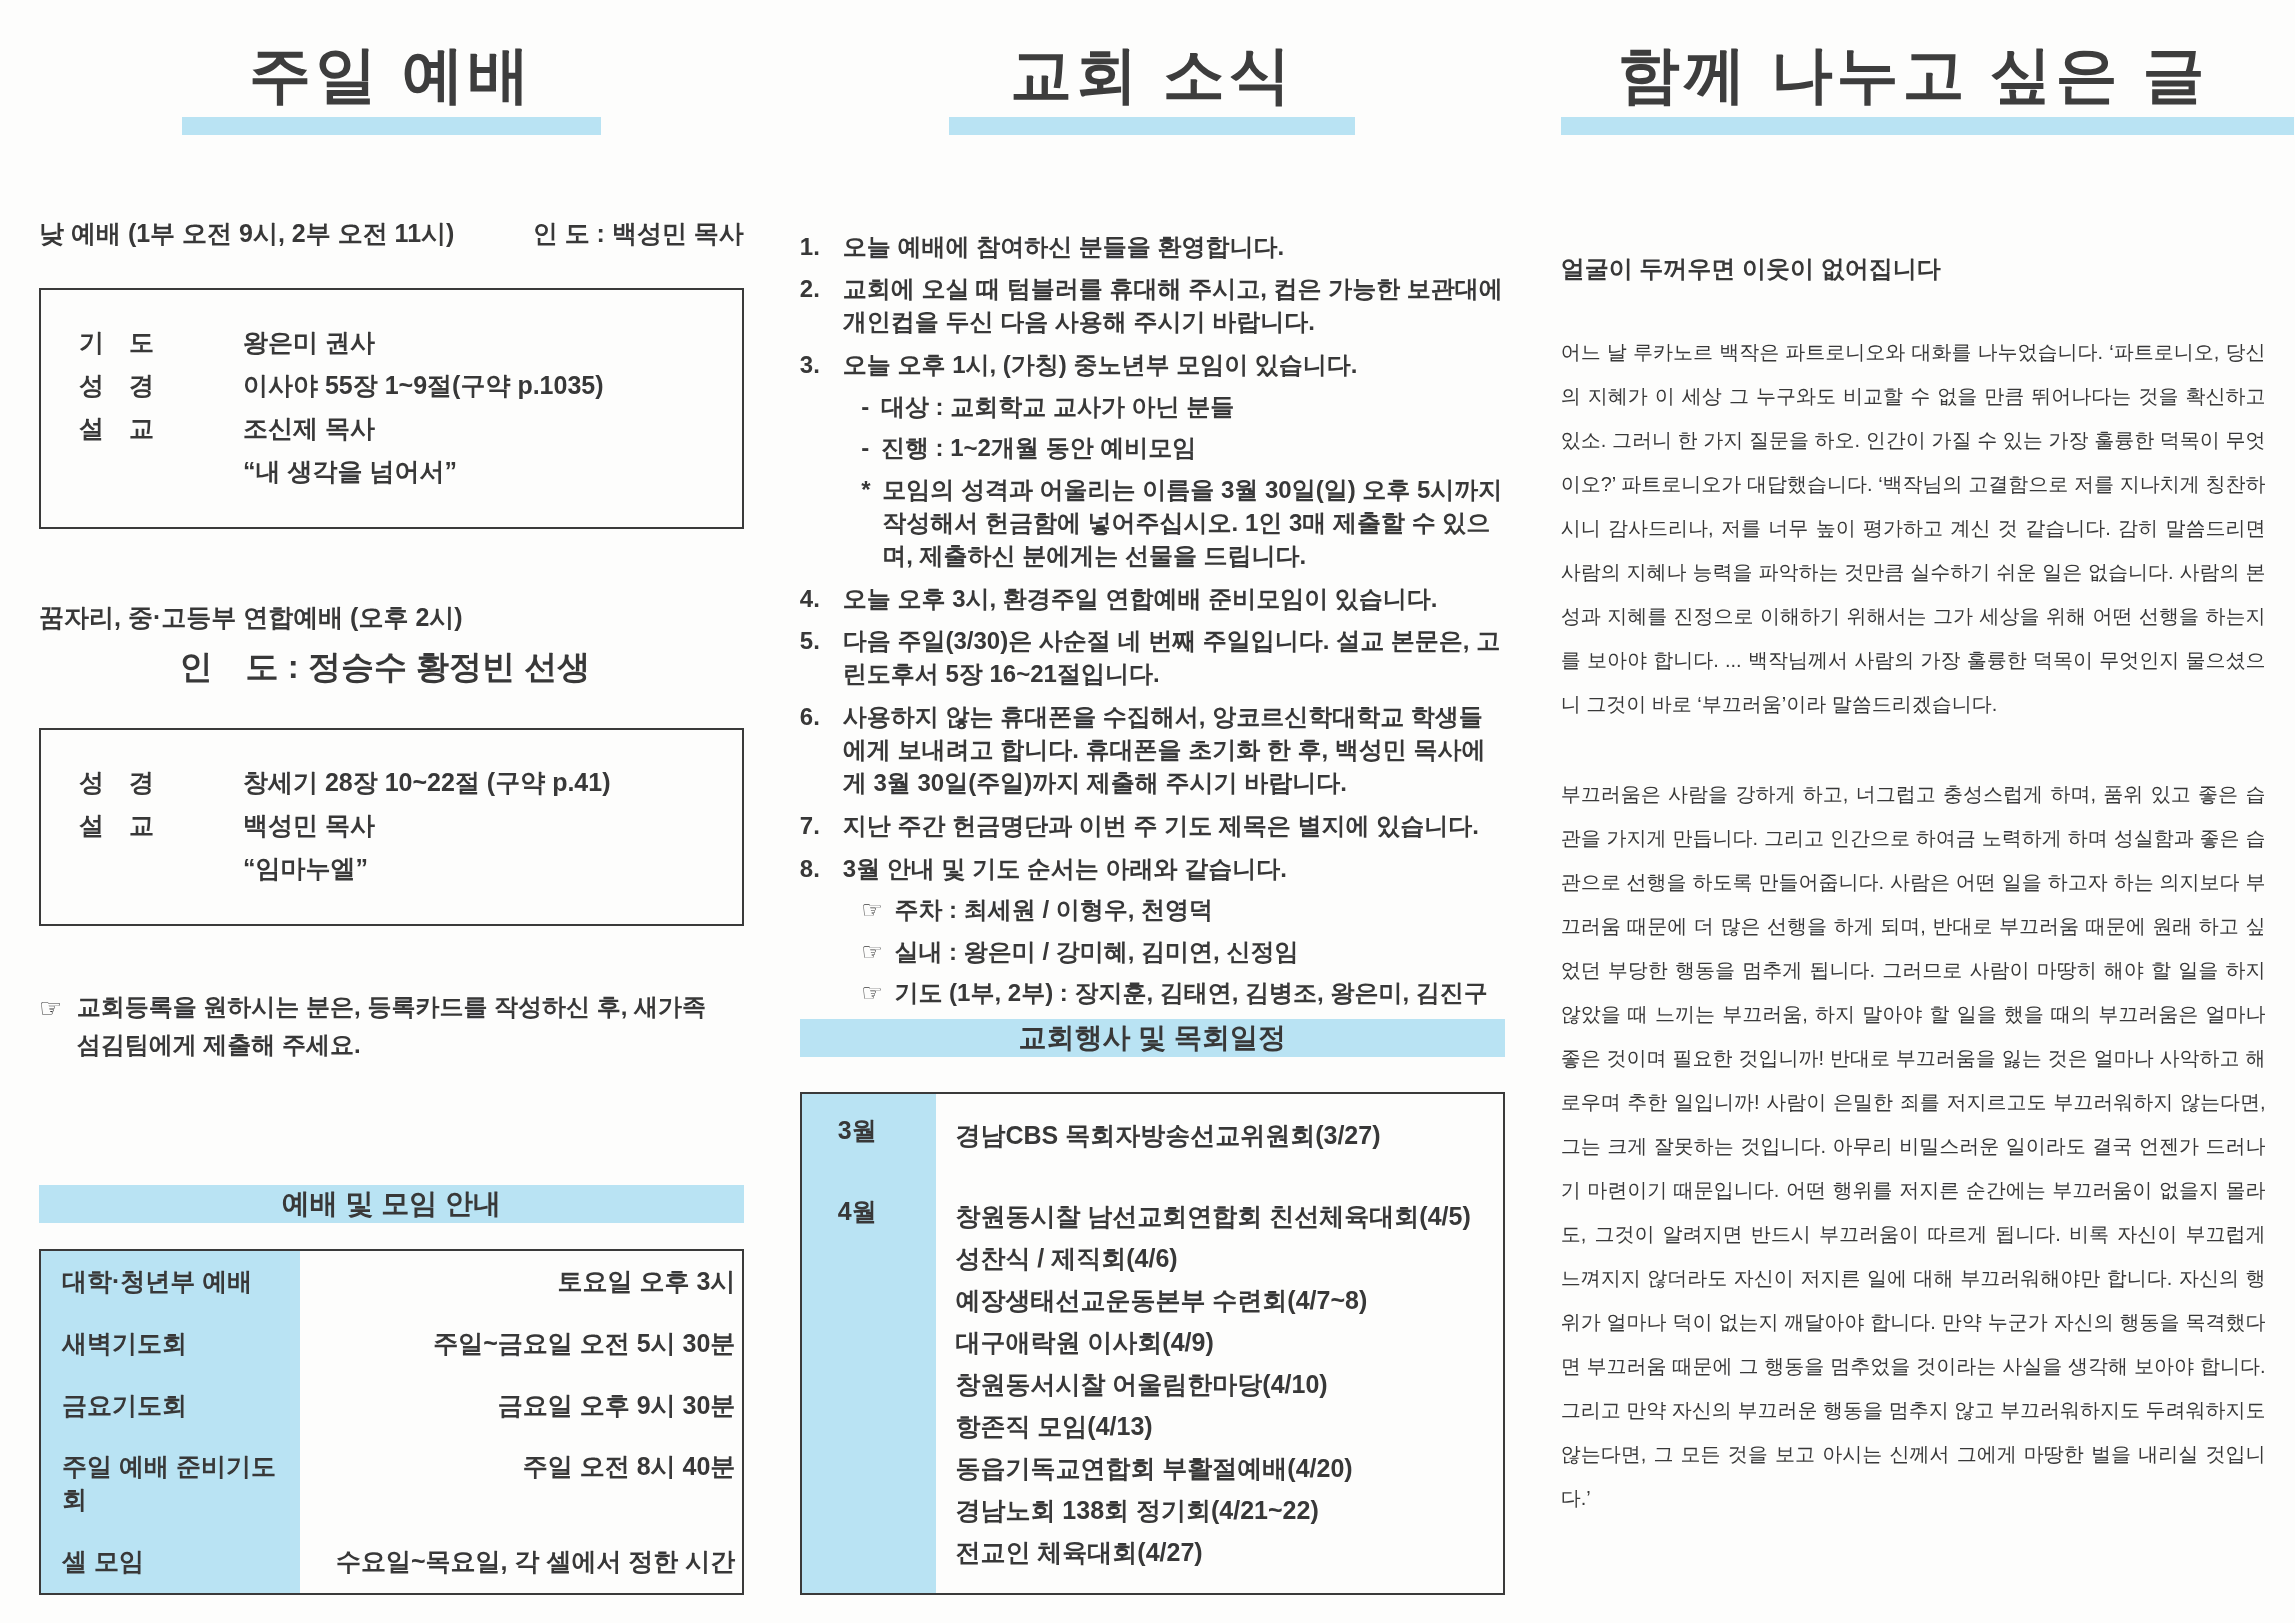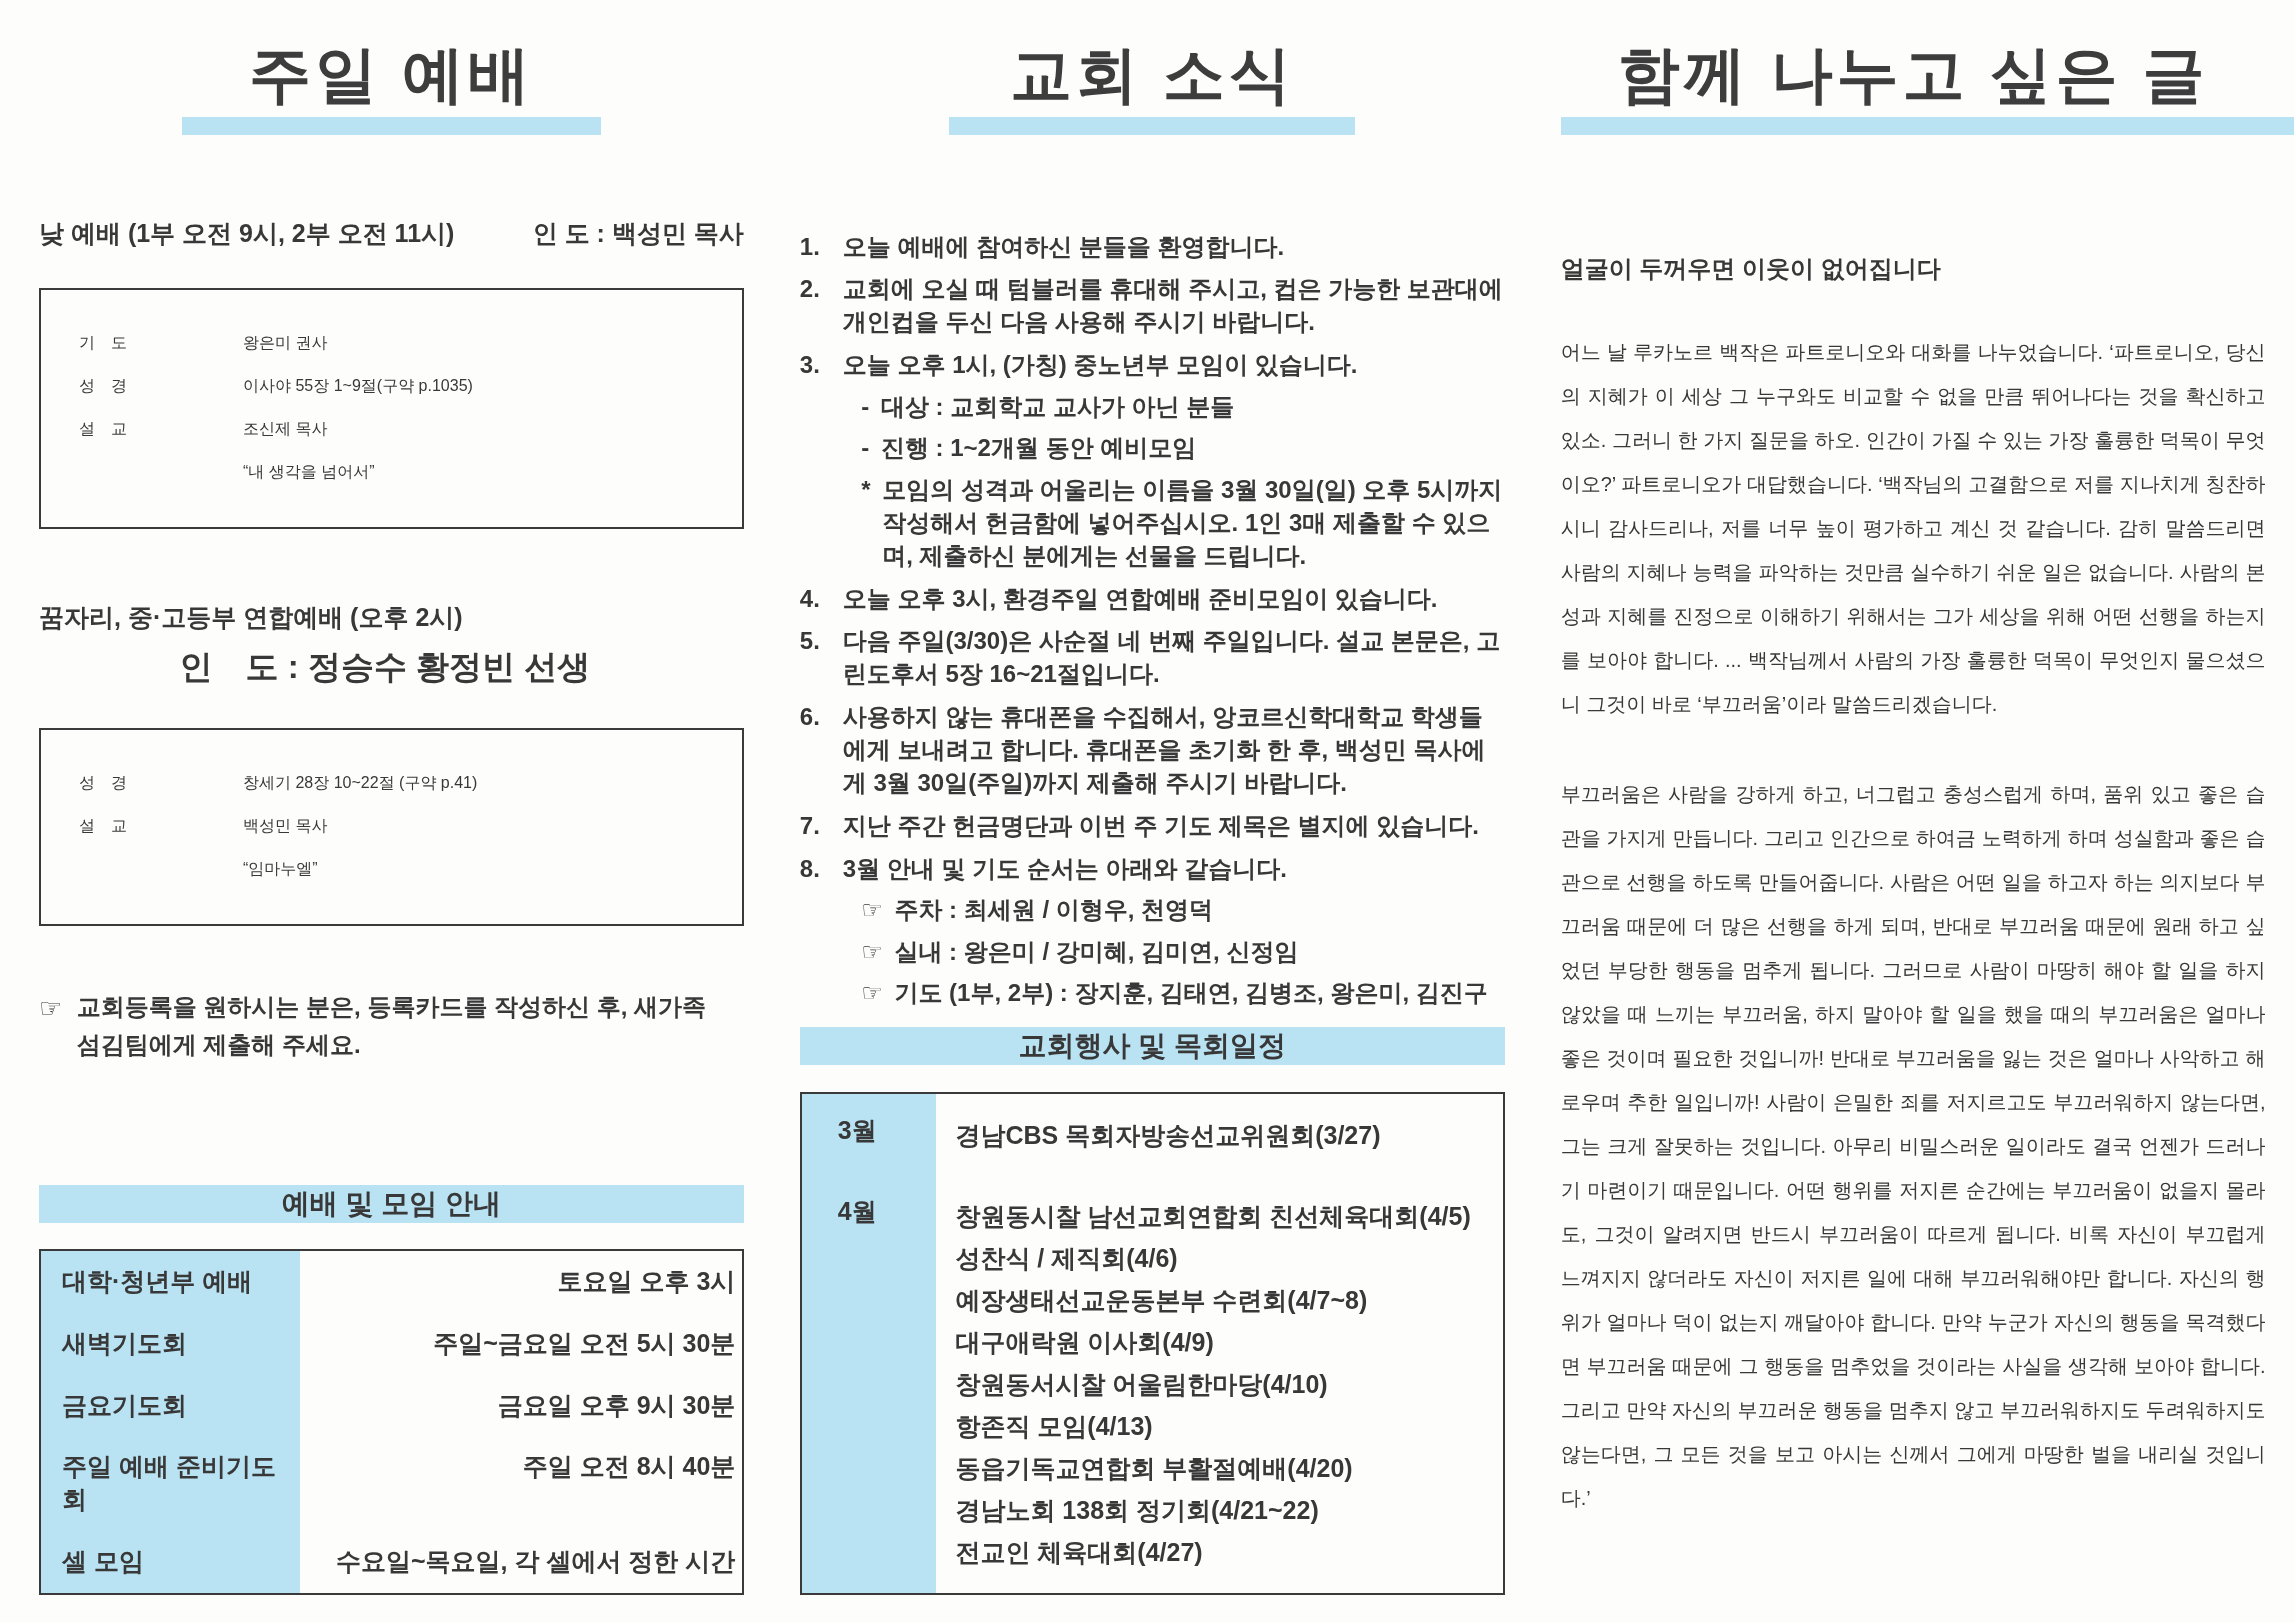--- a/index.html
+++ b/index.html
@@ -58,23 +58,23 @@
     align-items:flex-end;
   }
   .info-box{
     border:2.6px solid var(--border);
     padding:31px 26px 34px 38px;
     margin-top:38px;
     flex:none;
   }
   .box-row{
     display:flex;
-    font-size:16px;
+    font-size:25px;
     line-height:43px;
-    font-weight:400;
+    font-weight:700;
     align-items:flex-end;
   }
   .box-label{width:164px;flex:none;white-space:pre;}
   .box-value{flex:1;}
   .union-head{
     font-size:25px;
     font-weight:600;
     margin-top:72px;
     flex:none;
   }
@@ -143,21 +143,21 @@
     display:flex;
     gap:11.8px;
     margin-top:8.5px;
     padding-left:18.3px;
     line-height:33px;
   }
   .sub-marker{flex:none;}
   .events-wrap{margin-top:auto;}
   .ev-table{
     border:2.6px solid var(--border);
-    margin-top:27px;
+    margin-top:35px;
     flex:none;
   }
   .ev-row{display:flex;}
   .ev-month{
     width:134px;
     flex:none;
     background:var(--blue);
     font-size:25px;
     font-weight:600;
     padding:19.6px 0 19.6px 36px;

